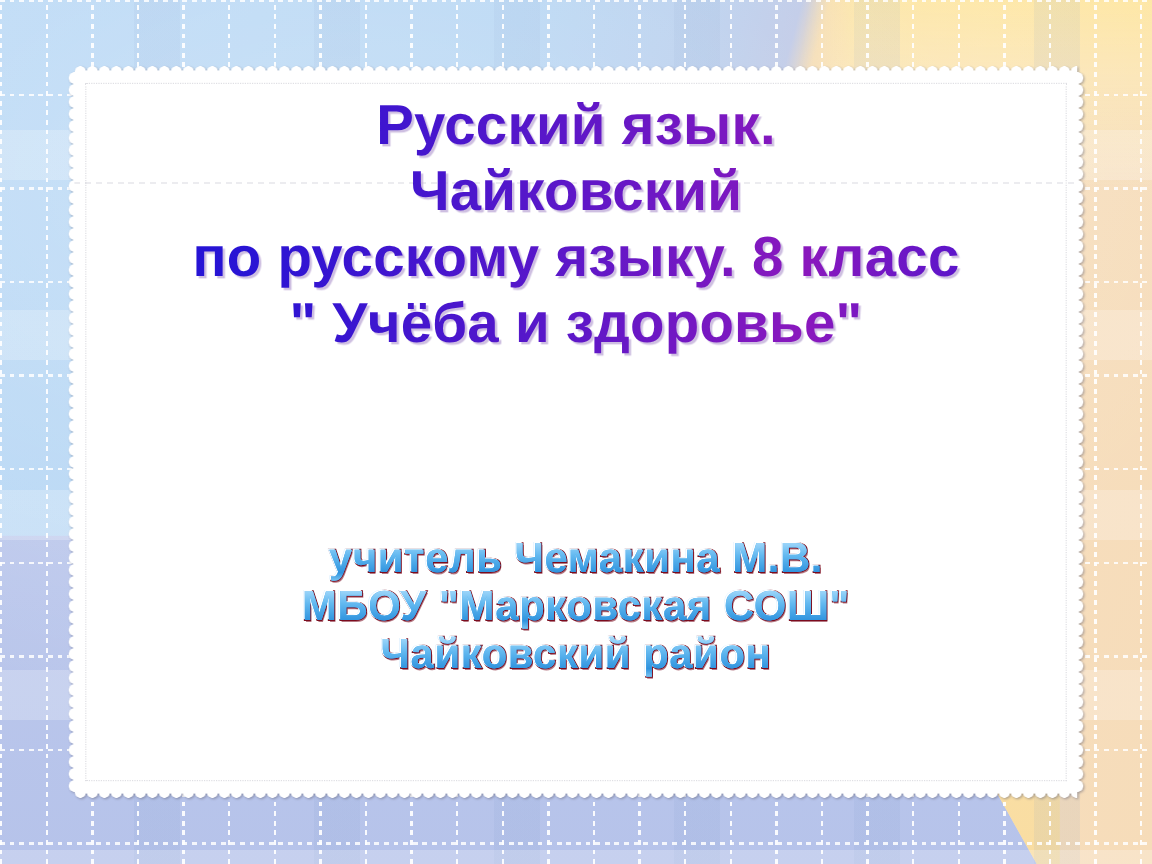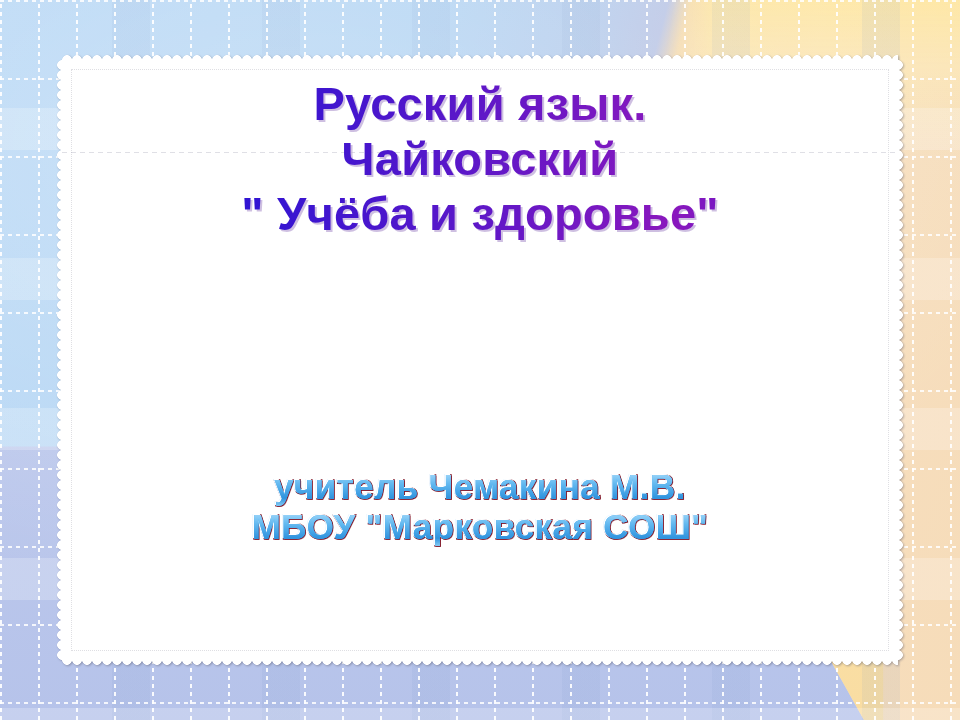--- a/index.html
+++ b/index.html
@@ -126,21 +126,21 @@
     font-size:47px;line-height:55px;font-weight:bold;
     letter-spacing:.2px;
     white-space:nowrap;
     background-image:linear-gradient(92deg,#1a12d8 0%,#2a14d4 22%,#5a17c9 48%,#8a18bd 70%,#4b14cf 88%,#2313d6 100%);
     -webkit-background-clip:text;background-clip:text;
     color:transparent;-webkit-text-fill-color:transparent;
     filter:drop-shadow(2px 2px 0px rgba(190,170,215,.75));
   }
 
   .sub-block{
-    position:absolute;left:0;right:0;top:446px;text-align:center;margin-top:21px;
+    position:absolute;left:0;right:0;top:446px;text-align:center;
   }
   .sub-line{
     position:relative;display:block;
     font-size:35px;line-height:40px;font-weight:bold;
     letter-spacing:.4px;white-space:nowrap;
     color:#3aa4ea;
     -webkit-text-stroke:1.6px #7e1020;
     paint-order:stroke fill;
     text-shadow:
       -1px -1px 0 #ffffff,
@@ -182,28 +182,33 @@
     </div>
     <div class="card-inner-rule"></div>
     <div class="card-hairline"></div>
   </div>
 
   <div id="content">
 
     <div class="title-block">
       <div class="title-line">Русский язык.</div>
       <div class="title-line">Чайковский</div>
+      <div class="title-line">по русскому языку. 8 класс</div>
       <div class="title-line">" Учёба и здоровье"</div>
     </div>
 
     <div class="sub-block">
       <div class="sub-line">
         <span>учитель Чемакина М.В.</span>
         <span class="fill">учитель Чемакина М.В.</span>
       </div>
       <div class="sub-line">
         <span>МБОУ "Марковская СОШ"</span>
         <span class="fill">МБОУ "Марковская СОШ"</span>
       </div>
+      <div class="sub-line">
+        <span>Чайковский район</span>
+        <span class="fill">Чайковский район</span>
+      </div>
     </div>
 
   </div>
 </div>
 
 </body></html>

